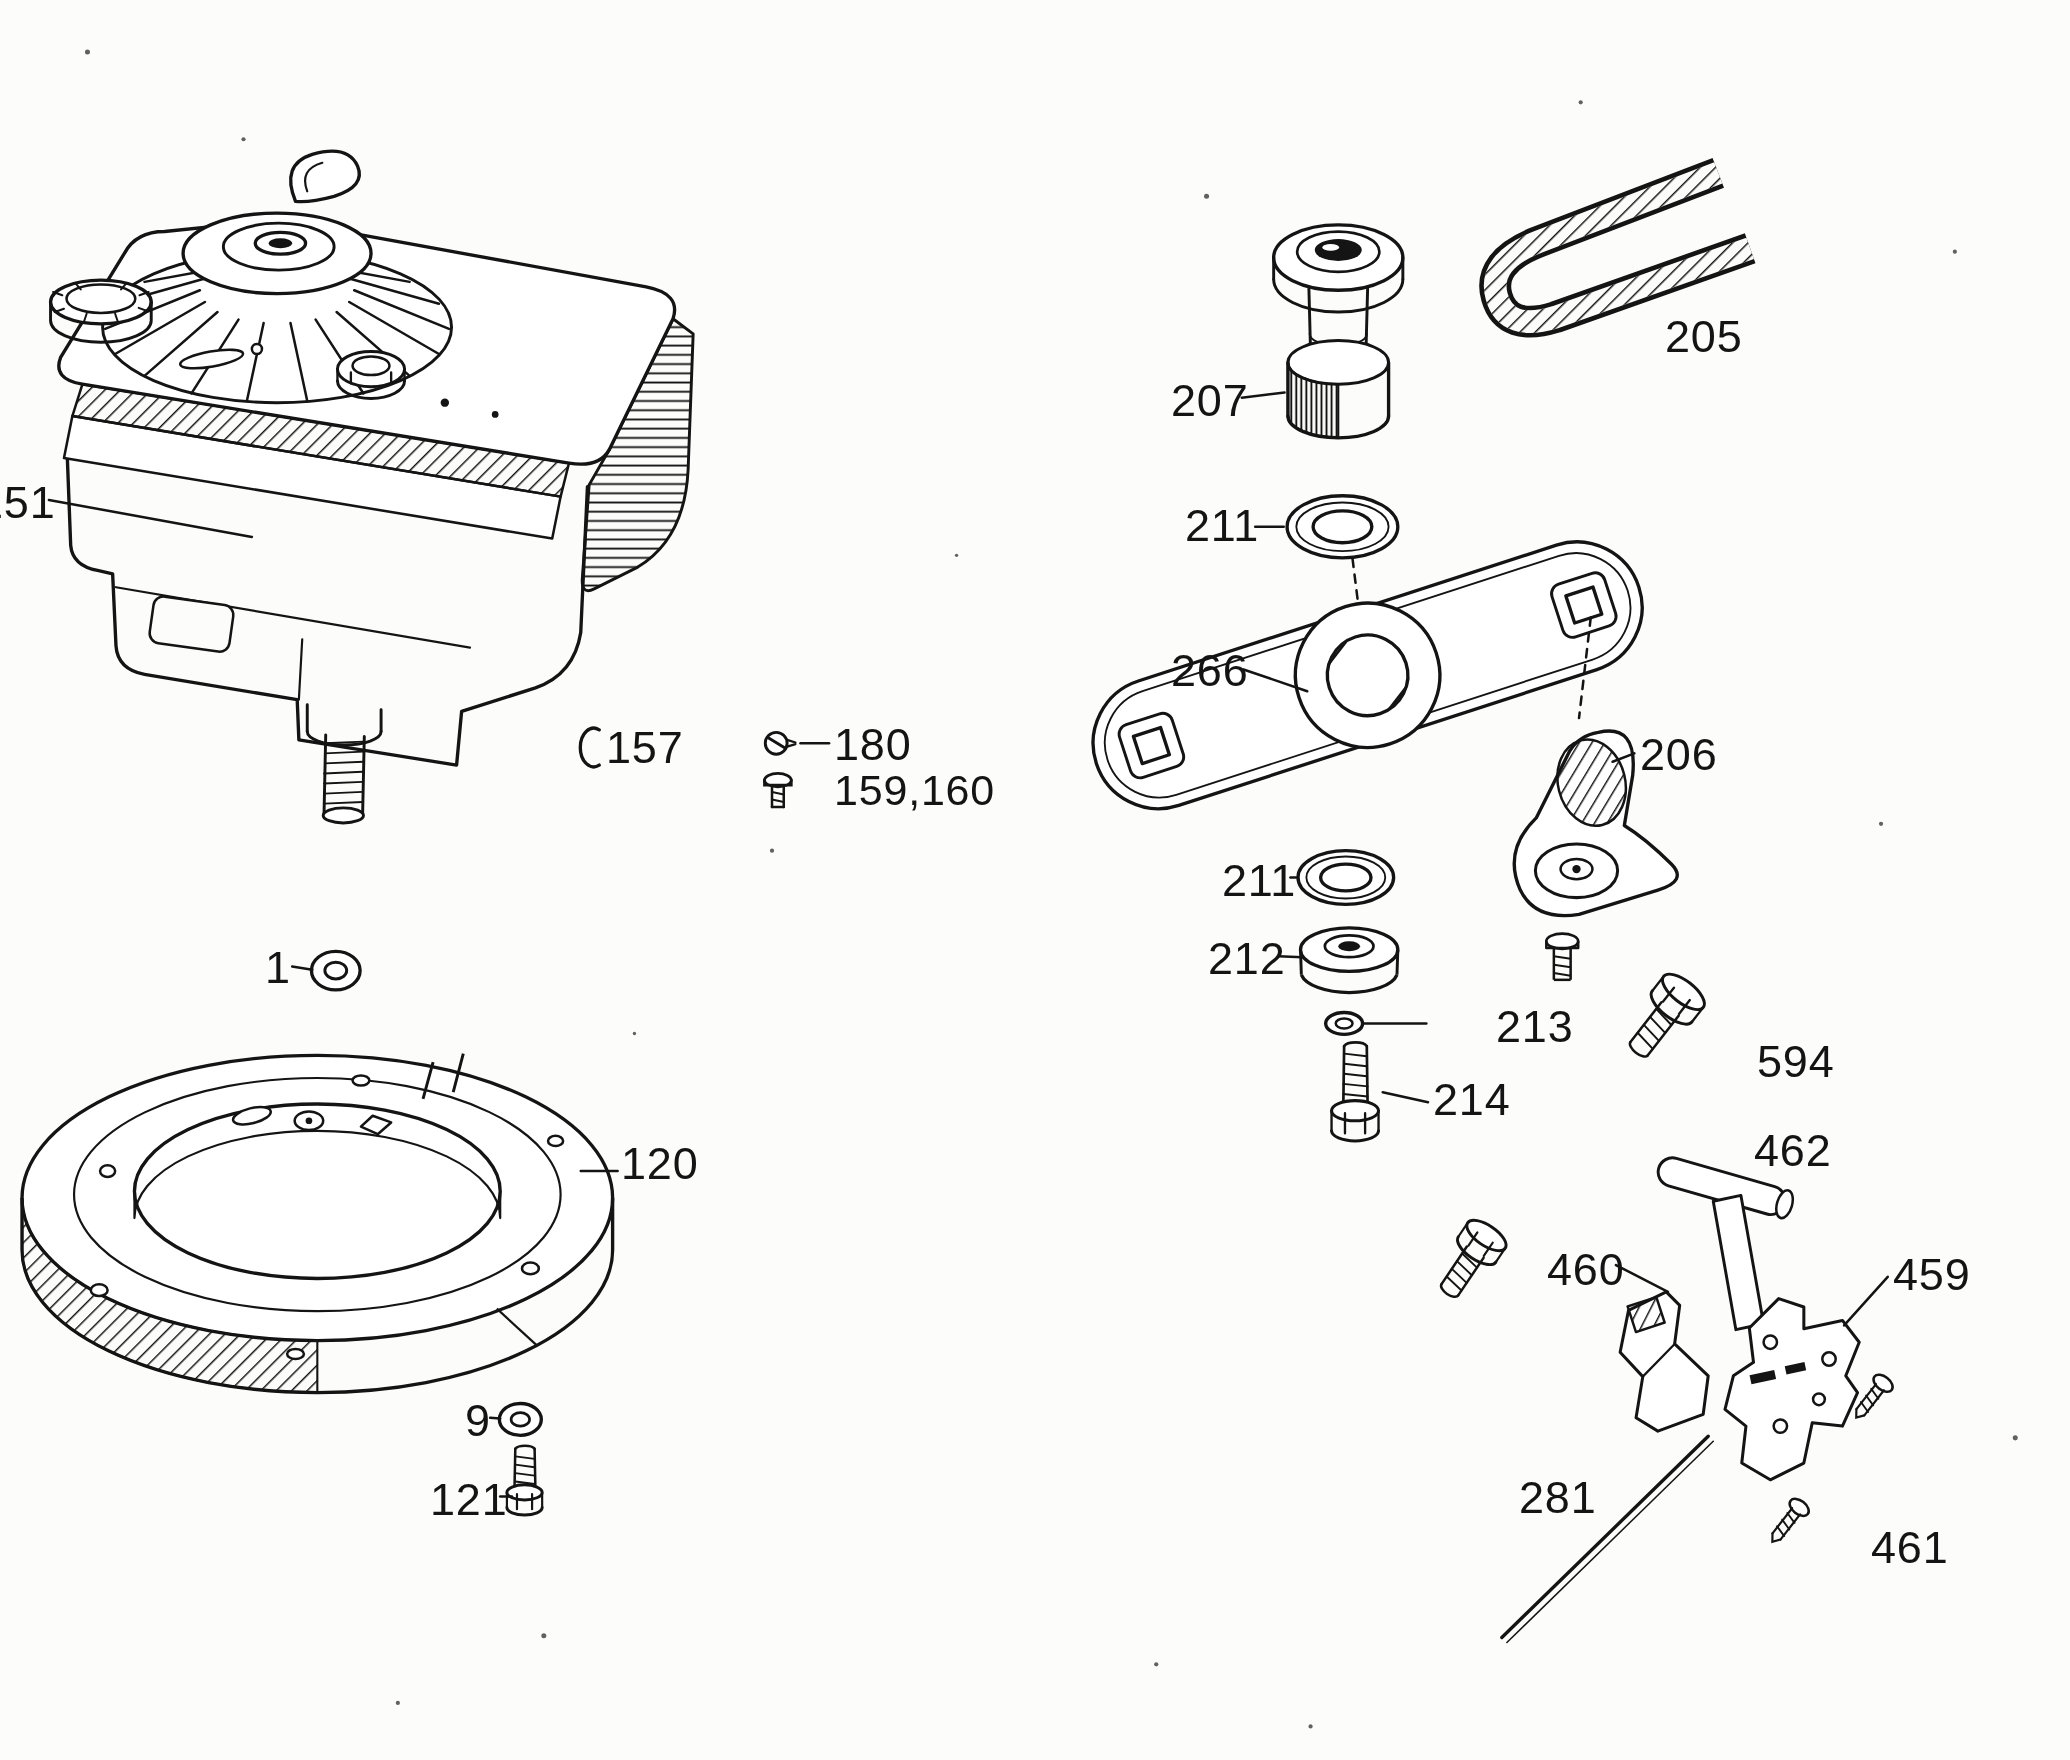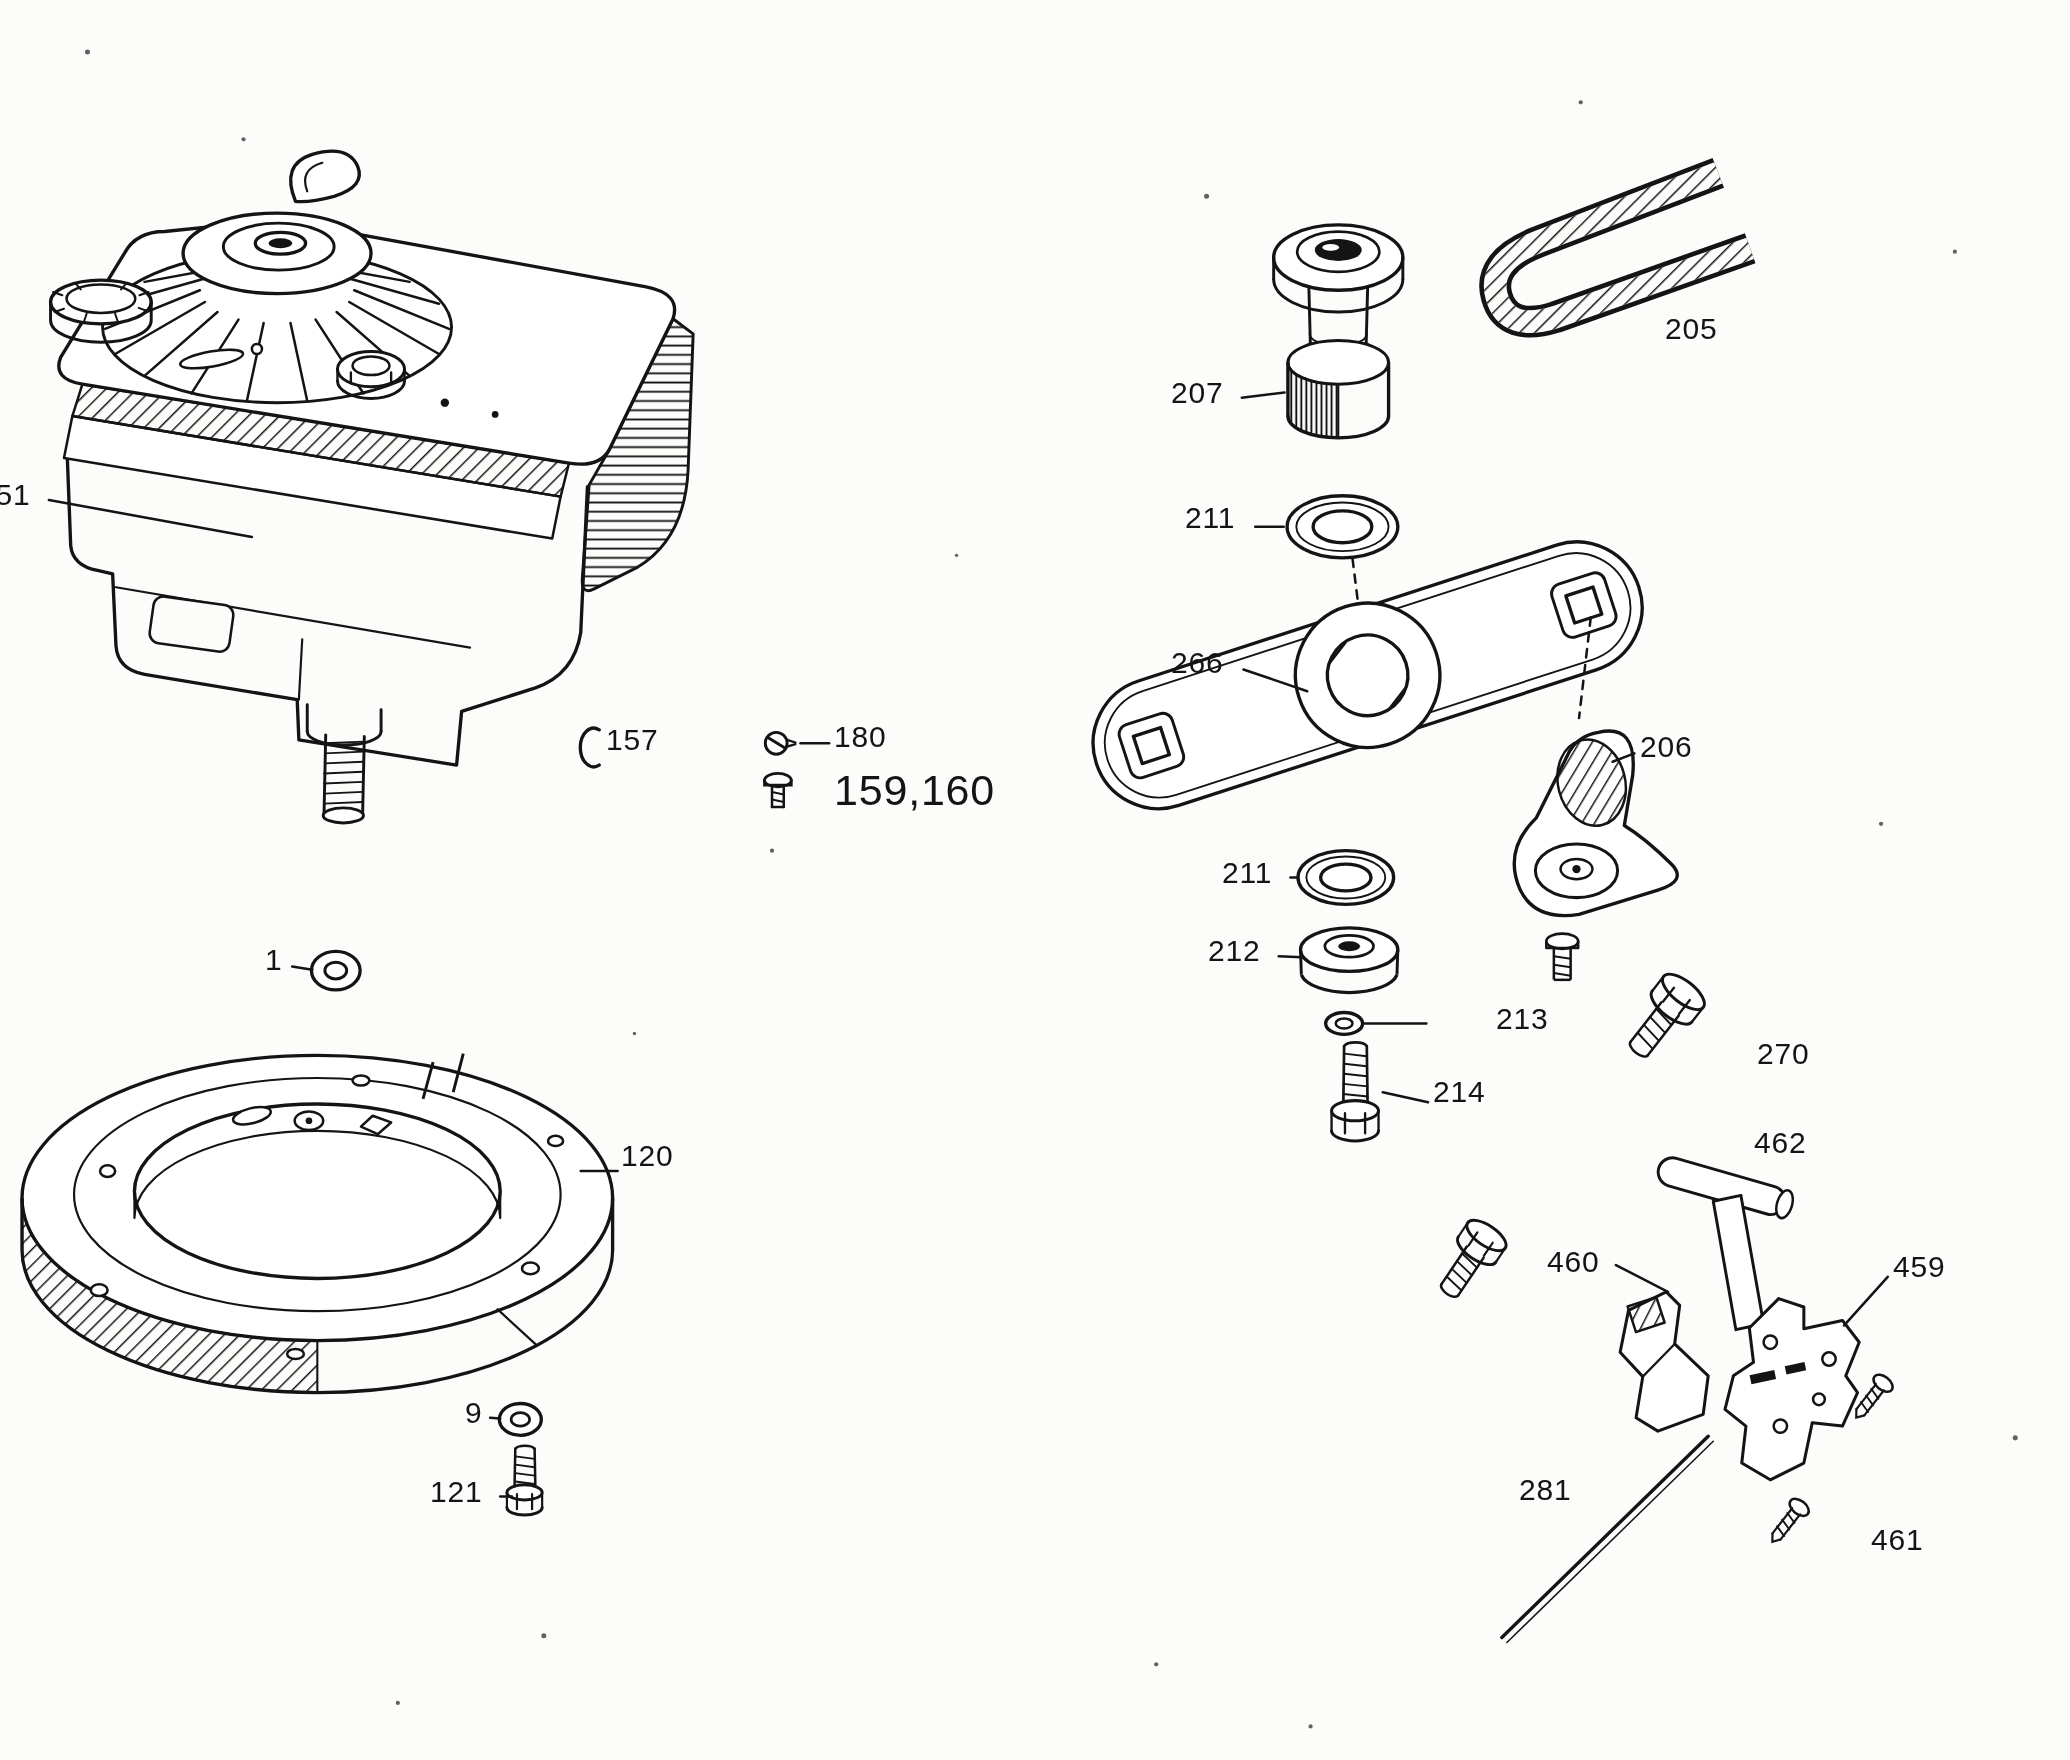--- a/index.html
+++ b/index.html
@@ -1,20 +1,20 @@
 <!DOCTYPE html>
 <html style="font-size:13.4px"><head>
 <meta charset="utf-8">
 <style>
   html,body{margin:0;padding:0;}
   body{width:2070px;height:1760px;background:#fcfcfb;position:relative;overflow:hidden;
        font-family:"Liberation Sans", sans-serif;}
   .page{position:absolute;inset:0;}
   svg{position:absolute;left:0;top:0;}
-  .lbl{position:absolute;font-size:30px;color:#141414;letter-spacing:0.8px;white-space:nowrap;
+  .lbl{position:absolute;font-size:45px;color:#141414;letter-spacing:0.8px;white-space:nowrap;
        font-family:"Liberation Sans", sans-serif;line-height:1;}
   .lbl.small{font-size:43px;}
 </style>
 </head>
 <body>
 
 <div class="page">
 
 <svg width="2070" height="1760" viewBox="0 0 2467 2098">
   <defs>
@@ -316,21 +316,21 @@
   <div class="lbl" style="left:430px;top:1477px">121</div>
   <div class="lbl" style="left:1171px;top:378px">207</div>
   <div class="lbl" style="left:1665px;top:314px">205</div>
   <div class="lbl" style="left:1185px;top:503px">211</div>
   <div class="lbl" style="left:1171px;top:648px">266</div>
   <div class="lbl" style="left:1640px;top:732px">206</div>
   <div class="lbl" style="left:1222px;top:858px">211</div>
   <div class="lbl" style="left:1208px;top:936px">212</div>
   <div class="lbl" style="left:1496px;top:1004px">213</div>
   <div class="lbl" style="left:1433px;top:1077px">214</div>
-  <div class="lbl" style="left:1757px;top:1039px">270</div>
+  <div class="lbl" style="left:1757px;top:1039px">594</div>
   <div class="lbl" style="left:1754px;top:1128px">462</div>
   <div class="lbl" style="left:1547px;top:1247px">460</div>
   <div class="lbl" style="left:1893px;top:1252px">459</div>
   <div class="lbl" style="left:1519px;top:1475px">281</div>
   <div class="lbl" style="left:1871px;top:1525px">461</div>
 
 </div>
 
 
 </body></html>

